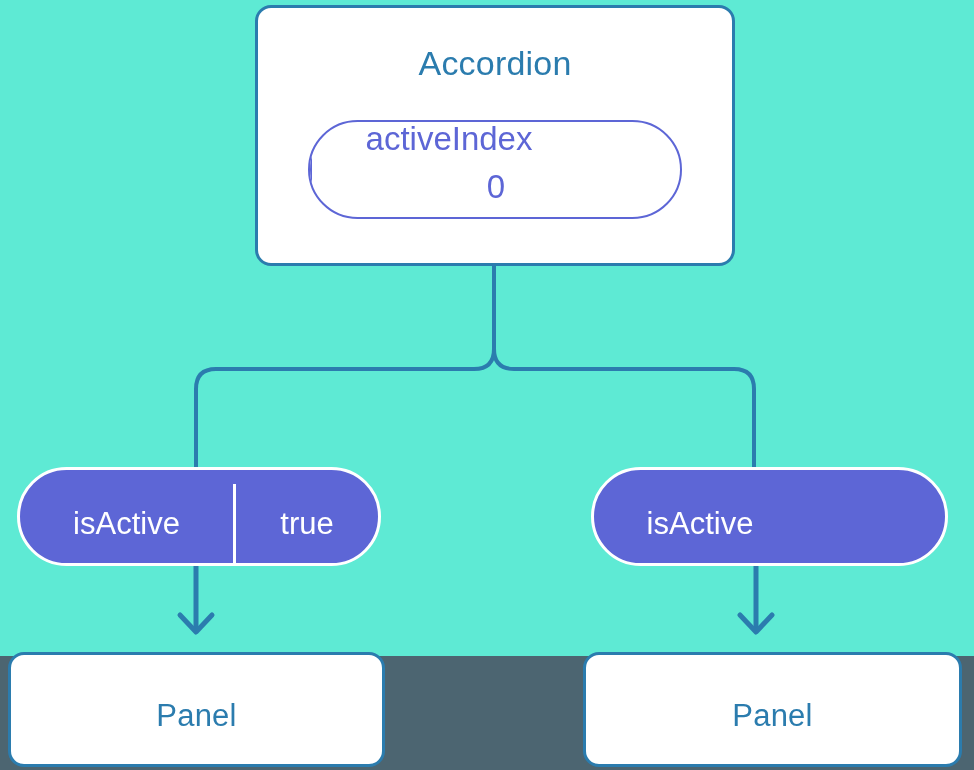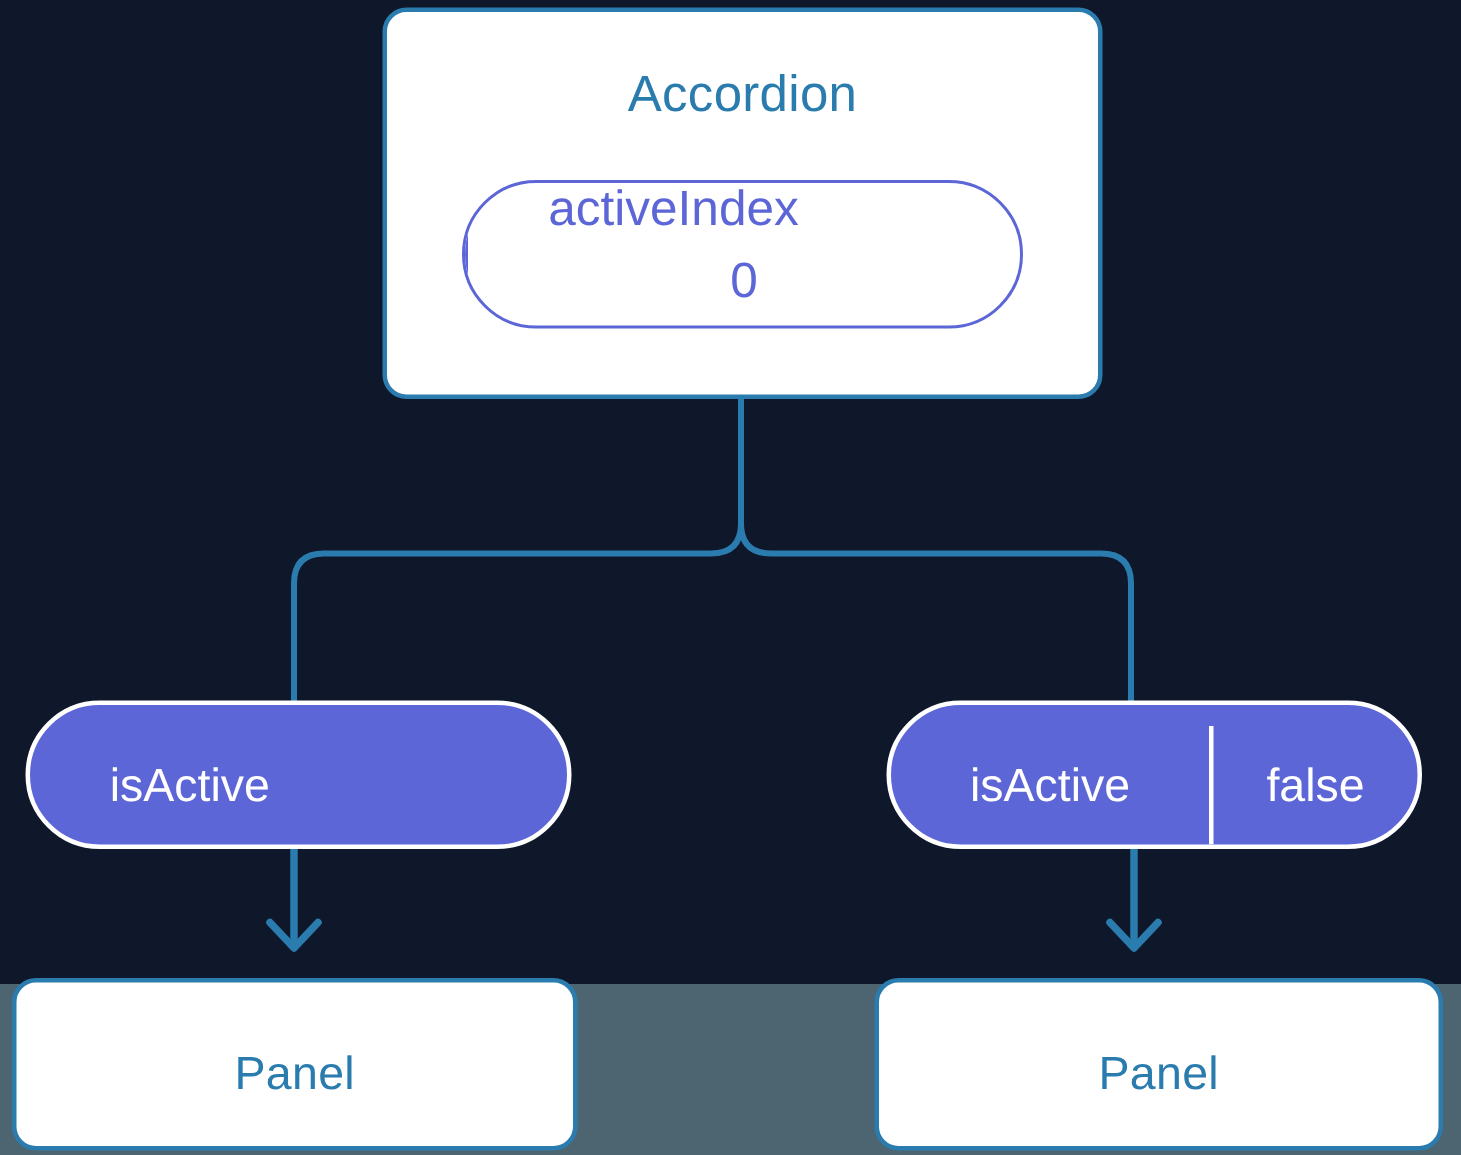--- a/index.html
+++ b/index.html
@@ -11,21 +11,21 @@
     width: 974px;
     height: 770px;
     overflow: hidden;
     font-family: "Liberation Sans", sans-serif;
     background: #4c6571;
   }
   #stage {
     position: relative;
     width: 974px;
     height: 656px;
-    background: #0f172a;
+    background: #5eead4;
   }
 
   
   #connectors {
     position: absolute;
     left: 0;
     top: 0;
     width: 974px;
     height: 770px;
     pointer-events: none;
@@ -180,28 +180,28 @@
     <div class="card-title">Accordion</div>
   </div>
 
   <div class="pill outlined">
     <div class="pill-key">activeIndex</div>
     <div class="pill-val">0</div>
   </div>
 
   <div class="pill filled left">
     <div class="pill-key">isActive</div>
+    <div class="pill-val">true</div>
   </div>
 
   <div class="card panel">
     <div class="card-title">Panel</div>
   </div>
 
   <div class="pill filled right">
     <div class="pill-key">isActive</div>
-    <div class="pill-val">false</div>
   </div>
 
   <div class="card panel right">
     <div class="card-title">Panel</div>
   </div>
 
 </div>
 
 </body></html>

